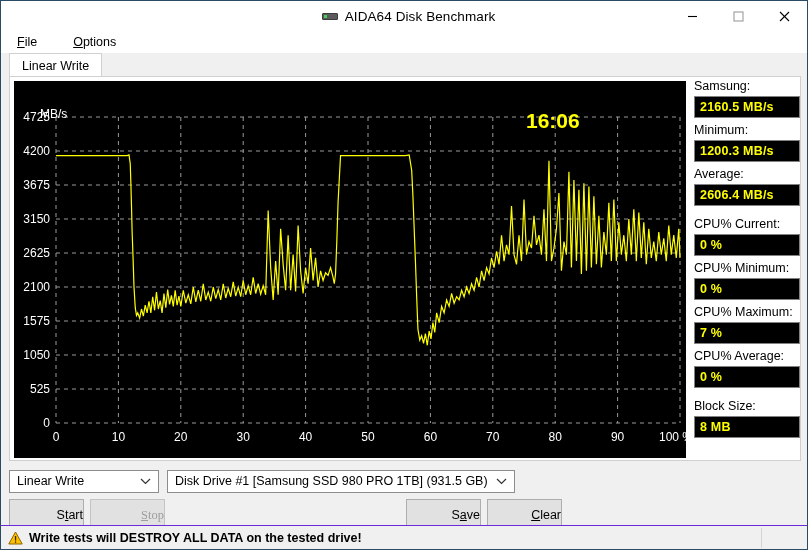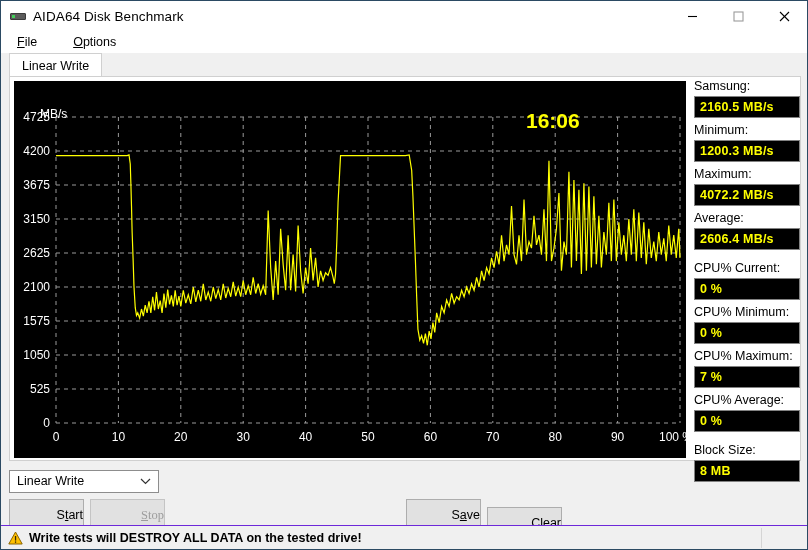--- a/index.html
+++ b/index.html
@@ -21,20 +21,21 @@
   }
 
   
   #titlebar {
     position: relative;
     height: 30px;
     background: #ffffff;
     display: flex;
     align-items: center;
     border-bottom: 0px solid #ddd;
+    justify-content: center;
   }
   #app-icon {
     width: 16px; height: 16px;
     margin-left: 9px; margin-right: 7px;
     position: relative;
   }
   #app-icon .drivebody {
     position: absolute; left: 0; top: 5px;
     width: 16px; height: 7px;
     background: #5b5b5b;
@@ -180,21 +181,21 @@
     font-size: 12.5px;
     color: #000;
     display: flex; align-items: center; justify-content: flex-end;
     cursor: default;
   }
   .btn.disabled { color: #9d9d9d; background: #e1e1e1; border-color: #c4c4c4; font-family: Liberation Serif, serif; }
   .btn u { text-decoration: underline; }
   #btn-start { left: 8px; top: 32px; width: 75px; }
   #btn-stop  { left: 89px; top: 32px; width: 75px; }
   #btn-save  { left: 405px; top: 32px; width: 75px; }
-  #btn-clear { left: 486px; top: 40px; width: 75px; }
+  #btn-clear { left: 486px; top: 32px; width: 75px; }
 
   
   #statusbar {
     position: absolute;
     left: 0; top: 524px;
     width: 808px; height: 24px;
     background: #f0f0f0;
     border-top: 1px solid #6d28d9;
     display: flex;
     align-items: center;
@@ -321,24 +322,20 @@
     <div id="stats">
         <div class="stat-block">
           <div class="stat-label">Samsung:</div>
           <div class="stat-value">2160.5 MB/s</div>
         </div>
         <div class="stat-block">
           <div class="stat-label">Minimum:</div>
           <div class="stat-value">1200.3 MB/s</div>
         </div>
         <div class="stat-block">
-          <div class="stat-label">Maximum:</div>
-          <div class="stat-value">4072.2 MB/s</div>
-        </div>
-        <div class="stat-block">
           <div class="stat-label">Average:</div>
           <div class="stat-value">2606.4 MB/s</div>
         </div>
         <div class="stat-block gap-extra">
           <div class="stat-label">CPU% Current:</div>
           <div class="stat-value">0 %</div>
         </div>
         <div class="stat-block">
           <div class="stat-label">CPU% Minimum:</div>
           <div class="stat-value">0 %</div>
@@ -361,20 +358,28 @@
   <div id="bottom">
     <div class="combo" id="combo-mode">
       <span>Linear Write</span>
       <span class="arrow">
         <svg width="11" height="7" viewBox="0 0 11 7">
           <polyline points="1,1 5.5,5.5 10,1" fill="none" stroke="#333" stroke-width="1.2"></polyline>
         </svg>
       </span>
     </div>
 
+    <div class="combo" id="combo-drive">
+      <span>Disk Drive #1  [Samsung SSD 980 PRO 1TB]  (931.5 GB)</span>
+      <span class="arrow">
+        <svg width="11" height="7" viewBox="0 0 11 7">
+          <polyline points="1,1 5.5,5.5 10,1" fill="none" stroke="#333" stroke-width="1.2"></polyline>
+        </svg>
+      </span>
+    </div>
 
     <div class="btn" id="btn-start">
       <span>S<u>t</u>art</span>
     </div>
     <div class="btn disabled" id="btn-stop">
       <span><u>S</u>top</span>
     </div>
     <div class="btn" id="btn-save">
       <span>S<u>a</u>ve</span>
     </div>

